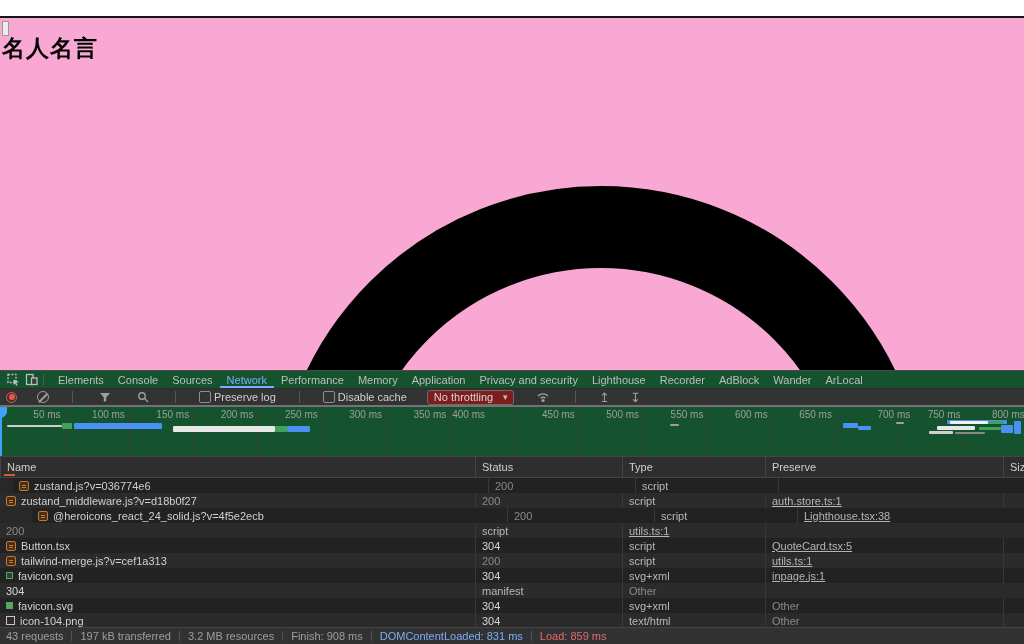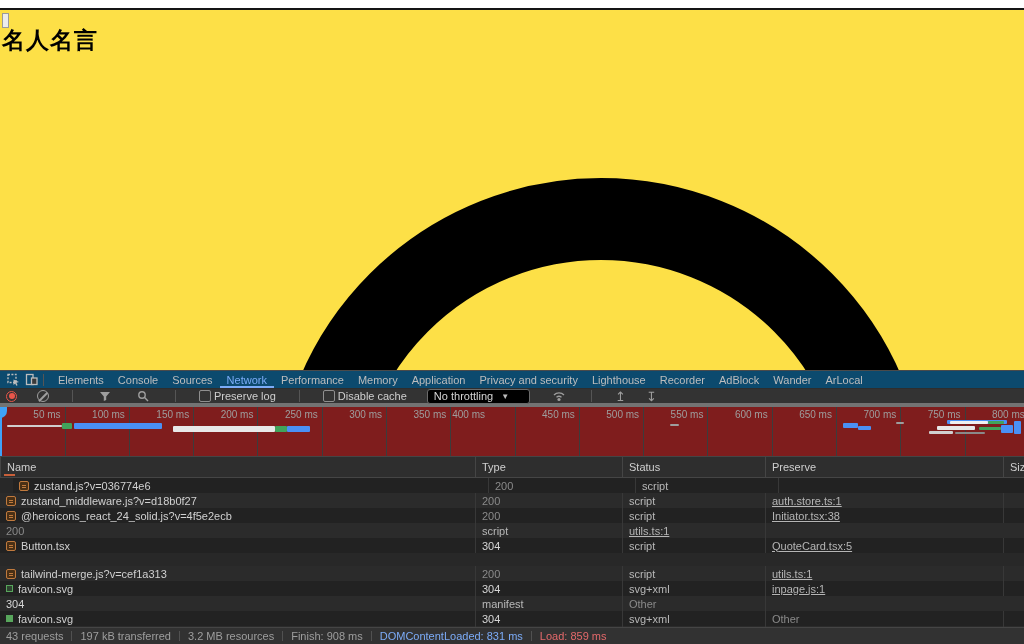--- a/index.html
+++ b/index.html
@@ -1,57 +1,57 @@
 <!DOCTYPE html>
 <html><head>
 <meta charset="utf-8">
 <style>
   html,body{margin:0;padding:0;}
   body{width:1024px;height:644px;position:relative;overflow:hidden;background:#fff;
        font-family:"Liberation Sans",sans-serif;}
   .screen{position:absolute;inset:0;}
 
   
-  .page{position:absolute;left:0;top:8px;width:1024px;height:370px;background:#fde047;overflow:hidden;}
+  .page{position:absolute;left:0;top:16px;width:1024px;height:370px;background:#f9a8d4;overflow:hidden;}
   .top-line{position:absolute;left:0;top:0;width:1024px;height:2px;background:#151515;}
   .caret-box{position:absolute;left:2px;top:5px;width:5px;height:13px;border:1px solid #9a9a9a;background:#ececec;}
   .page-title{position:absolute;left:2px;top:17px;margin:0;font-size:23px;font-weight:bold;color:#000;
               font-family:"DejaVu Sans","Liberation Sans",sans-serif;letter-spacing:1px;}
   .ring{position:absolute;left:274px;top:170px;width:490px;height:490px;border:82px solid #000;border-radius:50%;}
 
   
   .devtools{position:absolute;left:0;top:370px;width:1024px;height:274px;background:#282828;
             font-size:11px;color:#c8c8c8;border-top:1px solid #4a4a4a;box-sizing:border-box;}
 
   
-  .tabbar{height:18px;background:#0c4a6e;display:flex;align-items:stretch;border-bottom:1px solid #2e2e2e;box-sizing:border-box;text-align:right;}
+  .tabbar{height:18px;background:#14532d;display:flex;align-items:stretch;border-bottom:1px solid #2e2e2e;box-sizing:border-box;text-align:right;}
   .tb-icons{display:flex;align-items:center;padding:0 4px;}
   .ticon{display:inline-flex;align-items:center;justify-content:center;width:18px;height:16px;cursor:pointer;}
   .vdiv{width:1px;height:12px;background:#555;margin:0 3px;}
   .tabs{display:flex;align-items:stretch;overflow:hidden;}
   .tab{display:flex;align-items:center;padding:0 7px;color:#bdbdbd;white-space:nowrap;cursor:pointer;}
   .tab.sel{color:#7cacf8;box-shadow:inset 0 -2px 0 #7cacf8;}
 
   
   .toolbar{height:18px;background:#333;display:flex;align-items:center;gap:20px;padding:0 6px;
-           border-bottom:4px solid #737373;box-sizing:border-box;}
+           border-bottom:2px solid #737373;box-sizing:border-box;}
   .rec{width:9px;height:9px;border-radius:50%;border:1.5px solid #e8564a;position:relative;cursor:pointer;}
   .rec::after{content:"";position:absolute;left:1.5px;top:1.5px;width:6px;height:6px;border-radius:50%;background:#e8564a;}
   .clr{width:10px;height:10px;border-radius:50%;border:1.5px solid #9e9e9e;position:relative;cursor:pointer;}
   .clr::after{content:"";position:absolute;left:-1px;top:4.5px;width:12px;height:1.5px;background:#9e9e9e;transform:rotate(-45deg);}
   .cb{width:10px;height:10px;border:1px solid #8f8f8f;border-radius:2px;background:transparent;cursor:pointer;flex:none;}
   .tlabel{color:#cfcfcf;margin-left:3px;white-space:nowrap;}
   .grp{display:flex;align-items:center;cursor:pointer;}
   .dd{display:flex;align-items:center;gap:8px;border:1px solid #6b6b6b;border-radius:3px;height:13px;
-      padding:0 20px 0 6px;color:#d6d6d6;background:#000000;cursor:pointer;white-space:nowrap;}
+      padding:0 4px 0 6px;color:#d6d6d6;background:#7f1d1d;cursor:pointer;white-space:nowrap;}
   .dd .caret{font-size:8px;color:#bdbdbd;}
   .arrowglyph{font-family:"DejaVu Sans",sans-serif;font-size:13px;color:#9e9e9e;line-height:1;cursor:pointer;}
 
   
-  .overview{position:relative;height:50px;background:#7f1d1d;border-bottom:1px solid #454545;
+  .overview{position:relative;height:50px;background:#14532d;border-bottom:1px solid #454545;
             box-sizing:border-box;overflow:hidden;}
   .gridline{position:absolute;top:0;bottom:0;width:1px;background:#3c3c3c;}
   .ticklabel{position:absolute;top:2px;width:58px;text-align:right;font-size:10px;color:#9e9e9e;white-space:nowrap;}
   .bar{position:absolute;border-radius:1px;}
   .scrub-line{position:absolute;left:0;top:0;bottom:0;width:2px;}
   .scrub-handle{position:absolute;left:0;top:0;width:7px;height:11px;border-radius:0 0 9px 0;}
 
   
   .gridheader{height:21px;display:grid;align-items:center;background:#2e2e2e;
               border-bottom:1px solid #454545;box-sizing:border-box;color:#cfcfcf;position:relative;}
@@ -200,21 +200,21 @@
         <div class="ticklabel" style="left: 516.84px;">450 ms</div>
         <div class="gridline" style="left: 643.12px;"></div>
         <div class="ticklabel" style="left: 581.12px;">500 ms</div>
         <div class="gridline" style="left: 707.4px;"></div>
         <div class="ticklabel" style="left: 645.4px;">550 ms</div>
         <div class="gridline" style="left: 771.68px;"></div>
         <div class="ticklabel" style="left: 709.68px;">600 ms</div>
         <div class="gridline" style="left: 835.96px;"></div>
         <div class="ticklabel" style="left: 773.96px;">650 ms</div>
         <div class="gridline" style="left: 900.24px;"></div>
-        <div class="ticklabel" style="left: 838.24px;">700 ms</div>
+        <div class="ticklabel" style="left: 838.24px; padding-left: 14px;">700 ms</div>
         <div class="gridline" style="left: 964.52px;"></div>
         <div class="ticklabel" style="left: 902.52px;">750 ms</div>
         <div class="ticklabel" style="left: 966.8px;">800 ms</div>
         <div class="bar" style="left: 7px; top: 18px; width: 55px; height: 2px; background: rgb(207, 207, 207);"></div>
         <div class="bar" style="left: 62px; top: 16px; width: 10px; height: 6px; background: rgb(65, 163, 91);"></div>
         <div class="bar" style="left: 74px; top: 16px; width: 88px; height: 6px; background: rgb(74, 144, 245);"></div>
         <div class="bar" style="left: 173px; top: 19px; width: 102px; height: 6px; background: rgb(232, 232, 232);"></div>
         <div class="bar" style="left: 275px; top: 19px; width: 12px; height: 6px; background: rgb(65, 163, 91);"></div>
         <div class="bar" style="left: 287px; top: 19px; width: 23px; height: 6px; background: rgb(74, 144, 245);"></div>
         <div class="bar" style="left: 670px; top: 17px; width: 9px; height: 2px; background: rgb(158, 158, 158);"></div>
@@ -228,22 +228,22 @@
         <div class="bar" style="left: 979px; top: 20px; width: 22px; height: 3px; background: rgb(65, 163, 91);"></div>
         <div class="bar" style="left: 1001px; top: 18px; width: 12px; height: 8px; background: rgb(74, 144, 245);"></div>
         <div class="bar" style="left: 1014px; top: 14px; width: 7px; height: 13px; background: rgb(74, 144, 245);"></div>
         <div class="bar" style="left: 929px; top: 24px; width: 24px; height: 3px; background: rgb(208, 208, 208);"></div>
         <div class="bar" style="left: 955px; top: 25px; width: 30px; height: 2px; background: rgb(138, 138, 138);"></div>
       </div>
 
     <div class="gridheader" id="gridheader" style="grid-template-columns: 475px 147px 143px 238px 1fr;">
       <div class="name-indicator"></div>
     <div class="hcell">Name</div>
+        <div class="hcell">Status</div>
         <div class="hcell">Type</div>
-        <div class="hcell">Status</div>
         <div class="hcell">Preserve</div>
         <div class="hcell">Size</div>
       </div>
 
     <div class="rows" id="rows">
         <div class="rrow odd" style="grid-template-columns: 475px 147px 143px 238px 1fr; margin-left: 13px;">
           <div class="cell">
             <span class="ic ic-script"></span>
             <span class="nametext">zustand.js?v=036774e6</span>
           </div>
@@ -256,53 +256,53 @@
             <span class="ic ic-script"></span>
             <span class="nametext">zustand_middleware.js?v=d18b0f27</span>
           </div>
           <div class="cell st-dim">200</div>
           <div class="cell typetext">script</div>
           <div class="cell">
             <span class="init-link">auth.store.ts:1</span>
           </div>
           <div class="cell"></div>
         </div>
+        <div class="rrow odd" style="grid-template-columns: 475px 147px 143px 238px 1fr; margin-left: 32px;">
+          <div class="cell">
+            <span class="ic ic-script"></span>
+            <span class="nametext">@heroicons_react_24_solid.js?v=4f5e2ecb</span>
+          </div>
+          <div class="cell st-dim">200</div>
+          <div class="cell typetext">script</div>
+          <div class="cell">
+            <span class="init-link">Lighthouse.tsx:38</span>
+          </div>
+          <div class="cell"></div>
+        </div>
+        <div class="rrow even" style="grid-template-columns: 475px 147px 143px 238px 1fr;">
+          <div class="cell st-dim">200</div>
+          <div class="cell typetext">script</div>
+          <div class="cell">
+            <span class="init-link">utils.ts:1</span>
+          </div>
+          <div class="cell"></div>
+        </div>
         <div class="rrow odd" style="grid-template-columns: 475px 147px 143px 238px 1fr;">
           <div class="cell">
             <span class="ic ic-script"></span>
-            <span class="nametext">@heroicons_react_24_solid.js?v=4f5e2ecb</span>
-          </div>
-          <div class="cell st-dim">200</div>
-          <div class="cell typetext">script</div>
-          <div class="cell">
-            <span class="init-link">Initiator.tsx:38</span>
-          </div>
-          <div class="cell"></div>
-        </div>
-        <div class="rrow even" style="grid-template-columns: 475px 147px 143px 238px 1fr;">
-          <div class="cell st-dim">200</div>
-          <div class="cell typetext">script</div>
-          <div class="cell">
-            <span class="init-link">utils.ts:1</span>
-          </div>
-          <div class="cell"></div>
-        </div>
-        <div class="rrow odd" style="grid-template-columns: 475px 147px 143px 238px 1fr;">
-          <div class="cell">
-            <span class="ic ic-script"></span>
             <span class="nametext">Button.tsx</span>
           </div>
           <div class="cell st-bright">304</div>
           <div class="cell typetext">script</div>
           <div class="cell">
             <span class="init-link">QuoteCard.tsx:5</span>
           </div>
           <div class="cell"></div>
         </div>
-        <div class="rrow even" style="grid-template-columns: 475px 147px 143px 238px 1fr; margin-top: 13px;">
+        <div class="rrow even" style="grid-template-columns: 475px 147px 143px 238px 1fr;">
           <div class="cell">
             <span class="ic ic-script"></span>
             <span class="nametext">tailwind-merge.js?v=cef1a313</span>
           </div>
           <div class="cell st-dim">200</div>
           <div class="cell typetext">script</div>
           <div class="cell">
             <span class="init-link">utils.ts:1</span>
           </div>
           <div class="cell"></div>

